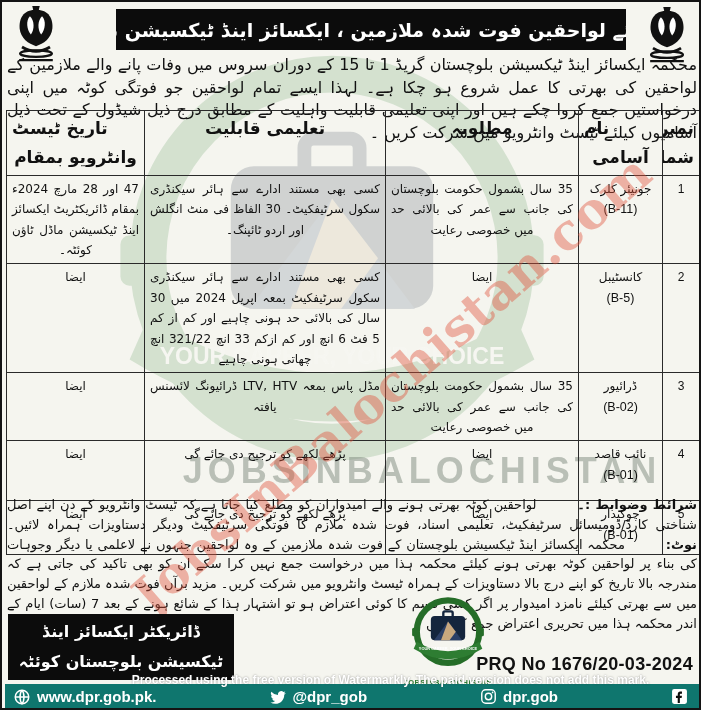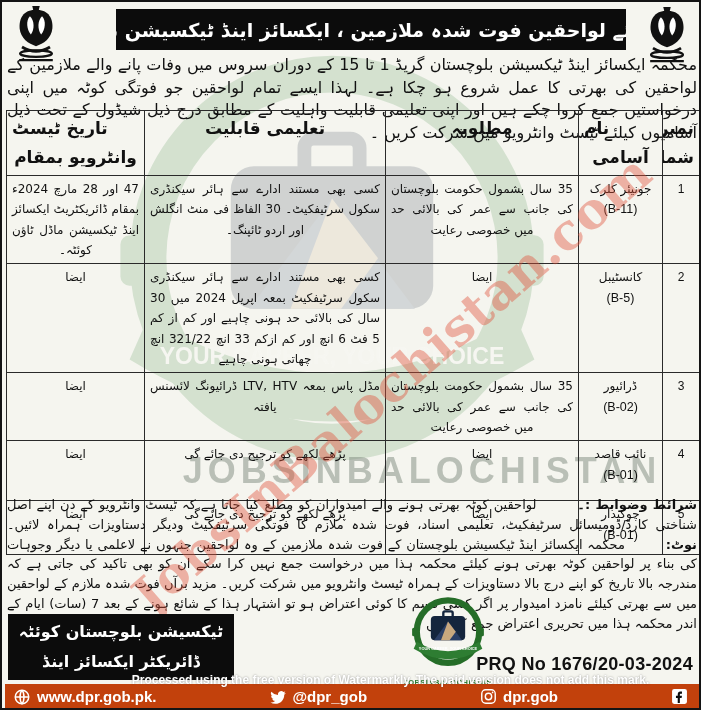--- a/index.html
+++ b/index.html
@@ -55,21 +55,21 @@
     font-size:16px;font-weight:bold;line-height:1.85;padding-top:3px;box-sizing:border-box;
   }
   .jobs-logo{position:absolute;left:388px;top:593px;width:116px;z-index:4;text-align:center;}
   .jobs-logo .caption{font-family:"Liberation Sans",sans-serif;font-size:7.5px;font-weight:bold;color:#2e7d32;letter-spacing:.4px;margin-top:1px;}
   .prq{
     position:absolute;right:6px;top:652px;z-index:4;
     font-family:"Liberation Sans",sans-serif;font-size:18px;font-weight:bold;letter-spacing:.3px;margin-left:31px;
   }
   .social-bar{
     position:absolute;left:3px;top:682px;width:695px;height:25px;z-index:4;
-    background:#c2410c;color:#fff;display:flex;align-items:center;
+    background:#0f766e;color:#fff;display:flex;align-items:center;
     justify-content:space-between;padding:0 12px 0 8px;box-sizing:border-box;
     font-family:"Liberation Sans",sans-serif;font-size:15px;font-weight:bold;
   }
   .social-item{display:flex;align-items:center;gap:6px;}
   .social-item svg{display:block;}
   
   .wm-biglogo{position:absolute;left:100px;top:40px;width:460px;height:460px;z-index:1;opacity:.16;}
   .wm-caption{
     position:absolute;left:150px;top:448px;width:540px;z-index:1;
     font-family:"Liberation Sans",sans-serif;font-size:36px;font-weight:bold;
@@ -209,22 +209,22 @@
   <div class="terms">
     <b>شرائط وضوابط :۔</b>
     <span>لواحقین کوٹہ بھرتی ہونے والے امیدواران کو مطلع کیا جاتا ہے کہ ٹیسٹ وانٹرویو کے دن اپنے اصل شناختی کارڈ/ڈومیسائل سرٹیفکیٹ، تعلیمی اسناد، فوت شدہ ملازم کا فوتگی سرٹیفکیٹ ودیگر دستاویزات ہمراہ لائیں۔</span>
     <b>نوٹ:</b>
     <span>محکمہ ایکسائز اینڈ ٹیکسیشن بلوچستان کے فوت شدہ ملازمین کے وہ لواحقین جنہوں نے لاعلمی یا دیگر وجوہات کی بناء پر لواحقین کوٹہ بھرتی ہونے کیلئے محکمہ ہذا میں درخواست جمع نہیں کرا سکے ان کو بھی تاکید کی جاتی ہے کہ مندرجہ بالا تاریخ کو اپنے درج بالا دستاویزات کے ہمراہ ٹیسٹ وانٹرویو میں شرکت کریں۔ مزید برآں فوت شدہ ملازم کے لواحقین میں سے بھرتی کیلئے نامزد امیدوار پر اگر کسی قسم کا کوئی اعتراض ہو تو اشتہار ہذا کے شائع ہونے کے بعد 7 (سات) ایام کے اندر محکمہ ہذا میں تحریری اعتراض جمع کروائیں ۔</span>
   </div>
 
   <div class="wm-diag">JobsInBalochistan.com</div>
 
   <div class="director-box">
+    <div>ڈائریکٹر ایکسائز اینڈ</div>
     <div>ٹیکسیشن بلوچستان کوئٹہ</div>
-    <div>ڈائریکٹر ایکسائز اینڈ</div>
   </div>
 
   <div class="jobs-logo">
     <svg viewBox="0 0 100 100" width="78" height="78">
       <circle cx="50" cy="47" r="40" fill="none" stroke="#256d28" stroke-width="8"></circle>
       <rect x="4" y="42" width="9" height="11" rx="2" fill="#256d28"></rect>
       <rect x="87" y="42" width="9" height="11" rx="2" fill="#256d28"></rect>
       <rect x="44" y="21" width="12" height="8" rx="2" fill="none" stroke="#14253d" stroke-width="3"></rect>
       <rect x="28" y="27" width="44" height="31" rx="5" fill="#14253d"></rect>
       <path d="M32 58 L50 34 L68 58 Z" fill="#2b3f66"></path>

